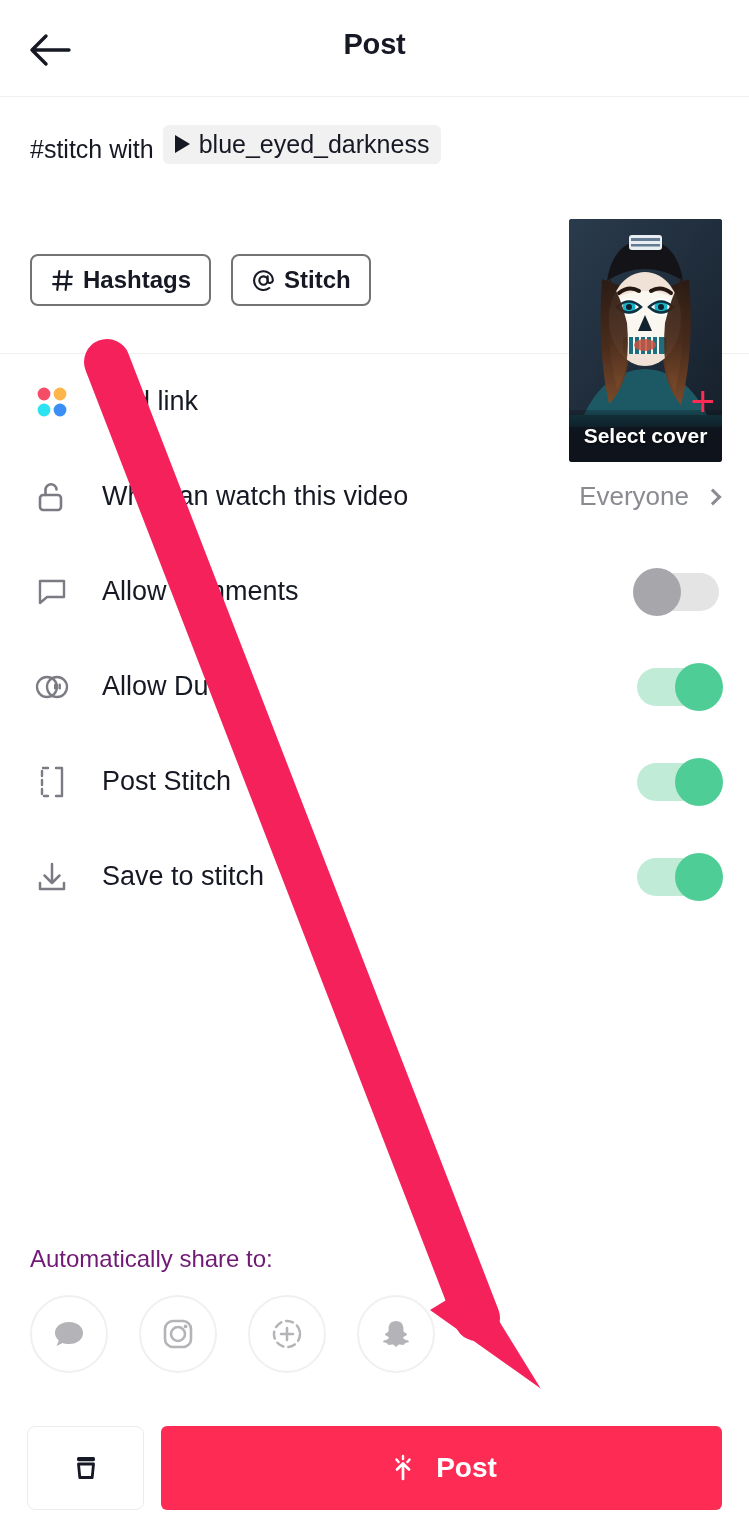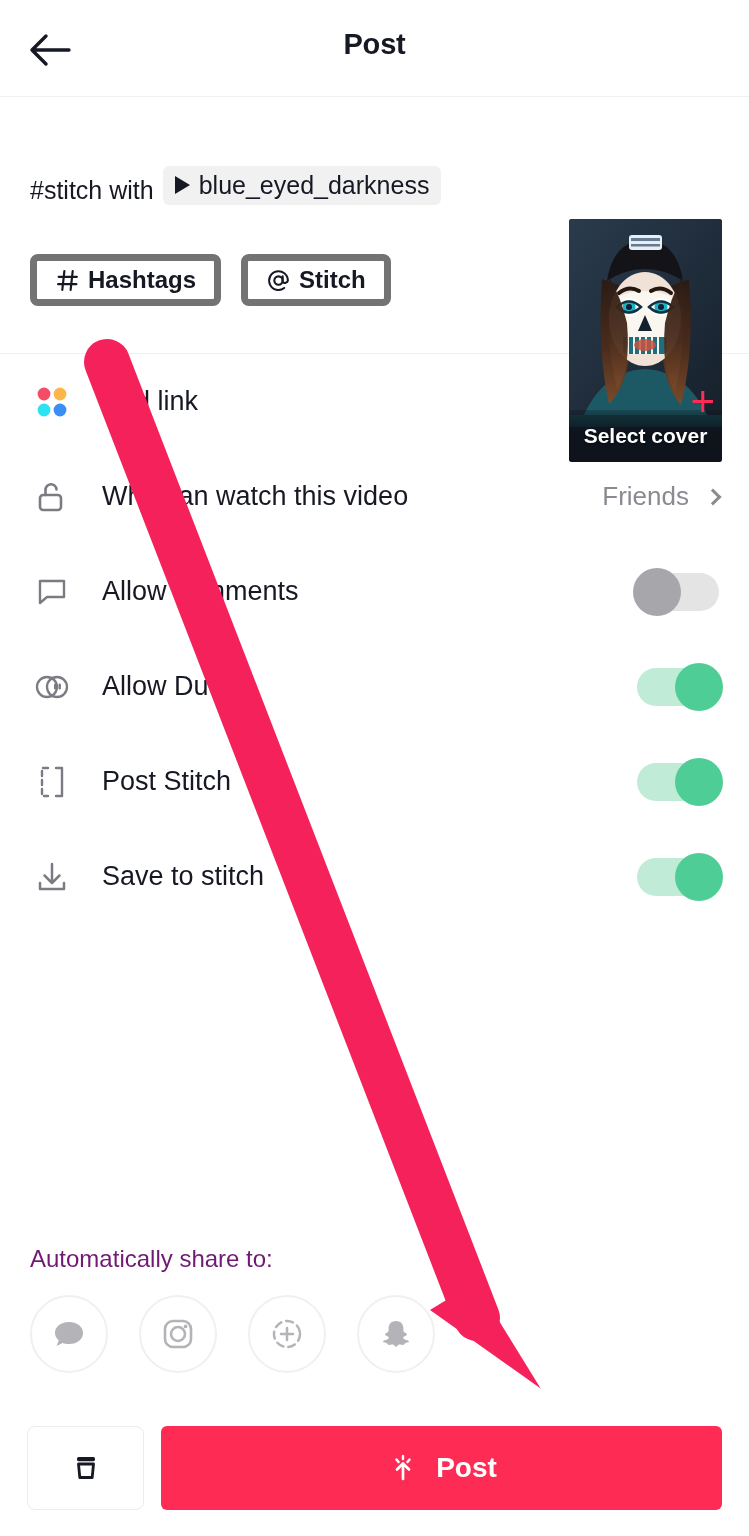--- a/index.html
+++ b/index.html
@@ -53,37 +53,36 @@
   .stitch-label { color: #161823; }
   .mention-chip {
     display: inline-flex; align-items: center; gap: 9px;
     background: #f1f1f2;
     border-radius: 6px;
     padding: 4px 12px 5px 12px;
     margin-left: 9px;
     font-size: 25px;
     color: #161823;
     cursor: pointer;
-    margin-top: 41px;
   }
   .play-tri {
     width: 0; height: 0;
     border-left: 15px solid #161823;
     border-top: 9px solid transparent;
     border-bottom: 9px solid transparent;
     display: inline-block;
   }
   .chip-row {
     position: absolute;
     left: 30px; bottom: 47px;
     display: flex; gap: 20px;
   }
   .pill {
     display: inline-flex; align-items: center; gap: 8px;
-    border: 7px solid #737373;
+    border: 2px solid #737373;
     border-radius: 8px;
     background: #fff;
     padding: 10px 18px;
     font-size: 24px;
     font-weight: bold;
     color: #161823;
     cursor: pointer;
     height: 52px;
   }
 
@@ -348,21 +347,21 @@
 
     <div class="row">
       <div class="row-icon">
         <svg width="34" height="36" viewBox="0 0 34 36">
           <rect x="5" y="16" width="21" height="15" rx="3.2" fill="none" stroke="#7b7c83" stroke-width="2.6"></rect>
           <path d="M10.5 16 V11 a5.5 5.5 0 0 1 11 -0.6" fill="none" stroke="#7b7c83" stroke-width="2.6" stroke-linecap="round"></path>
         </svg>
       </div>
       <div class="row-label">Who can watch this video</div>
       <div class="row-right">
-        <span>Friends</span>
+        <span>Everyone</span>
         <span class="chev"></span>
       </div>
     </div>
 
     <div class="row">
       <div class="row-icon">
         <svg width="32" height="32" viewBox="0 0 32 32">
           <path d="M4 5 H28 V21 H11 L4 27 Z" fill="none" stroke="#7b7c83" stroke-width="2.4" stroke-linejoin="round"></path>
         </svg>
       </div>

